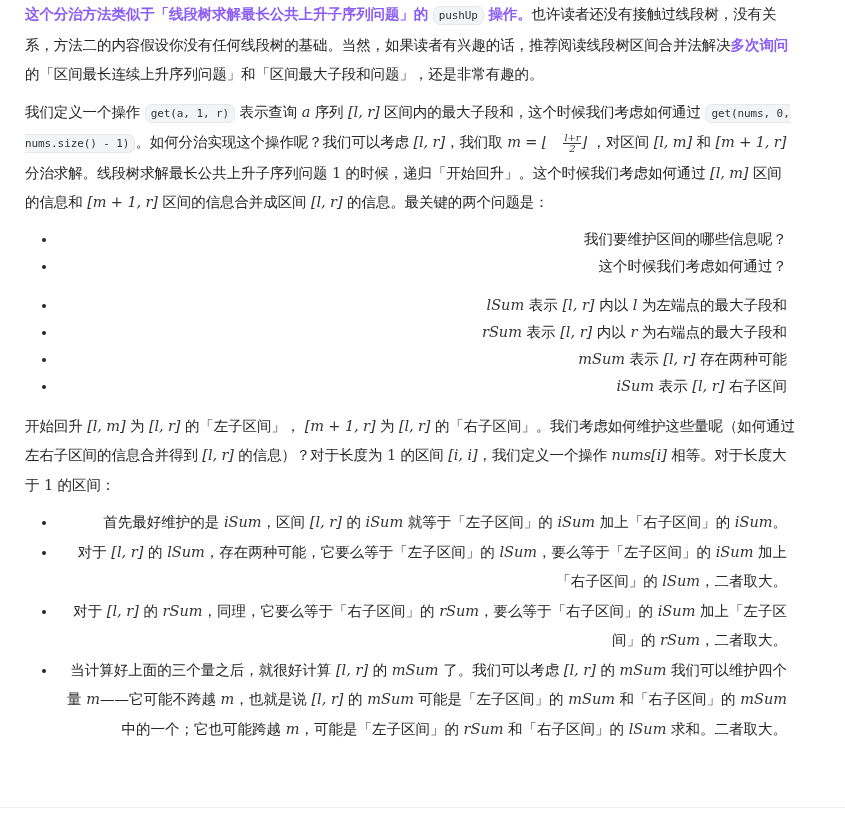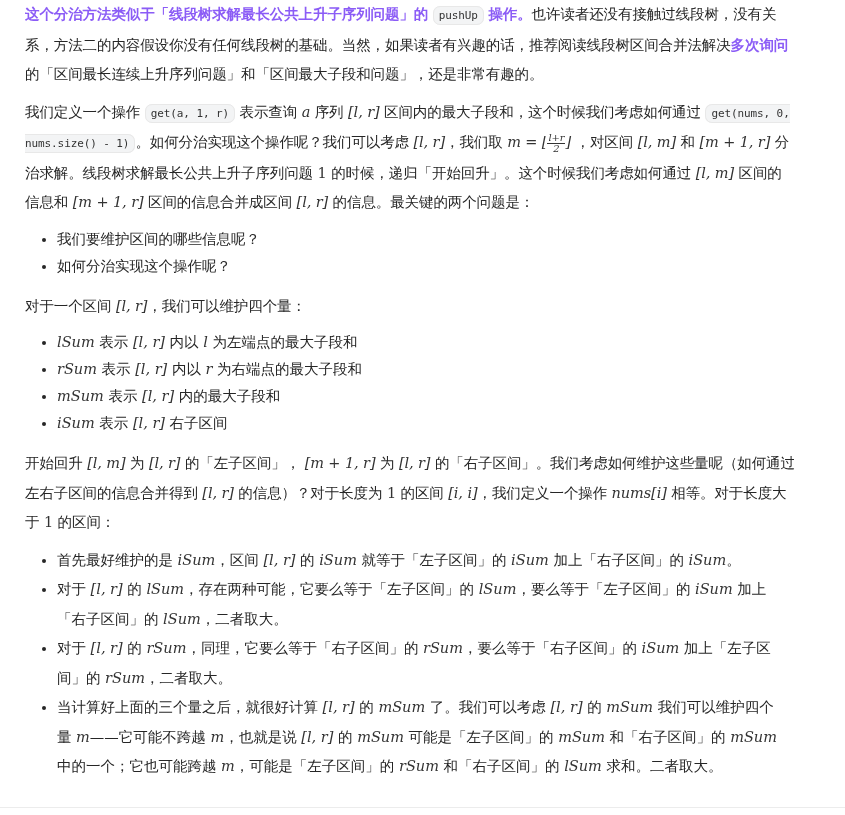--- a/index.html
+++ b/index.html
@@ -16,25 +16,25 @@
     font-family: "DejaVu Sans Mono", "Liberation Mono", monospace;
     font-size: 11px;
     background: #f3f4f5;
     border: 1px solid #e8e8e8;
     border-radius: 7px;
     padding: 2px 5px;
     color: #333;
   }
   .m { font-family: "DejaVu Serif", "Liberation Serif", serif; font-style: italic; color: #333; }
   .mr { font-family: "DejaVu Serif", "Liberation Serif", serif; color: #333; }
-  ul { margin: 0 8px 12px 0; padding-left: 32px; }
+  ul { margin: 0 8px 12px 0; padding-left: 32px; text-align: right; }
   ul li { line-height: 27px; margin: 0; padding-left: 0; }
   ul.long li { line-height: 29.5px; }
   .frac { display: inline-block; vertical-align: middle; text-align: center; font-size: 10px; line-height: 10px; }
-  .frac span { display: block; }
+  .frac span { display: block; margin-left: 16px; }
   .frac .num { border-bottom: 1px solid #333; padding: 0 1px; }
   .bottom-rule { position: absolute; left: 0; right: 0; top: 807px; height: 1px; background: #ececec; }
 </style>
 </head>
 <body>
 
 <div class="article">
 
   <p style="margin-top:0;">
     <b>这个分治方法类似于「线段树求解最长公共上升子序列问题」的</b>
@@ -63,27 +63,23 @@
     <span class="m">[l, m]</span>
     <span>区间的信息和</span>
     <span class="m">[m + 1, r]</span>
     <span>区间的信息合并成区间</span>
     <span class="m">[l, r]</span>
     <span>的信息。最关键的两个问题是：</span>
   </p>
 
   <ul>
     <li>我们要维护区间的哪些信息呢？</li>
-    <li>如何分治实现这个操作呢？</li>
+    <li>这个时候我们考虑如何通过？</li>
   </ul>
 
-  <p>
-    <span>对于一个区间</span>
-    <span class="m">[l, r]</span><span>，我们可以维护四个量：</span>
-  </p>
 
   <ul>
     <li>
       <span class="m">lSum</span>
       <span>表示</span>
       <span class="m">[l, r]</span>
       <span>内以</span>
       <span class="m">l</span>
       <span>为左端点的最大子段和</span>
     </li>
@@ -92,21 +88,21 @@
       <span>表示</span>
       <span class="m">[l, r]</span>
       <span>内以</span>
       <span class="m">r</span>
       <span>为右端点的最大子段和</span>
     </li>
     <li>
       <span class="m">mSum</span>
       <span>表示</span>
       <span class="m">[l, r]</span>
-      <span>内的最大子段和</span>
+      <span>存在两种可能</span>
     </li>
     <li>
       <span class="m">iSum</span>
       <span>表示</span>
       <span class="m">[l, r]</span>
       <span>右子区间</span>
     </li>
   </ul>
 
   <p>

